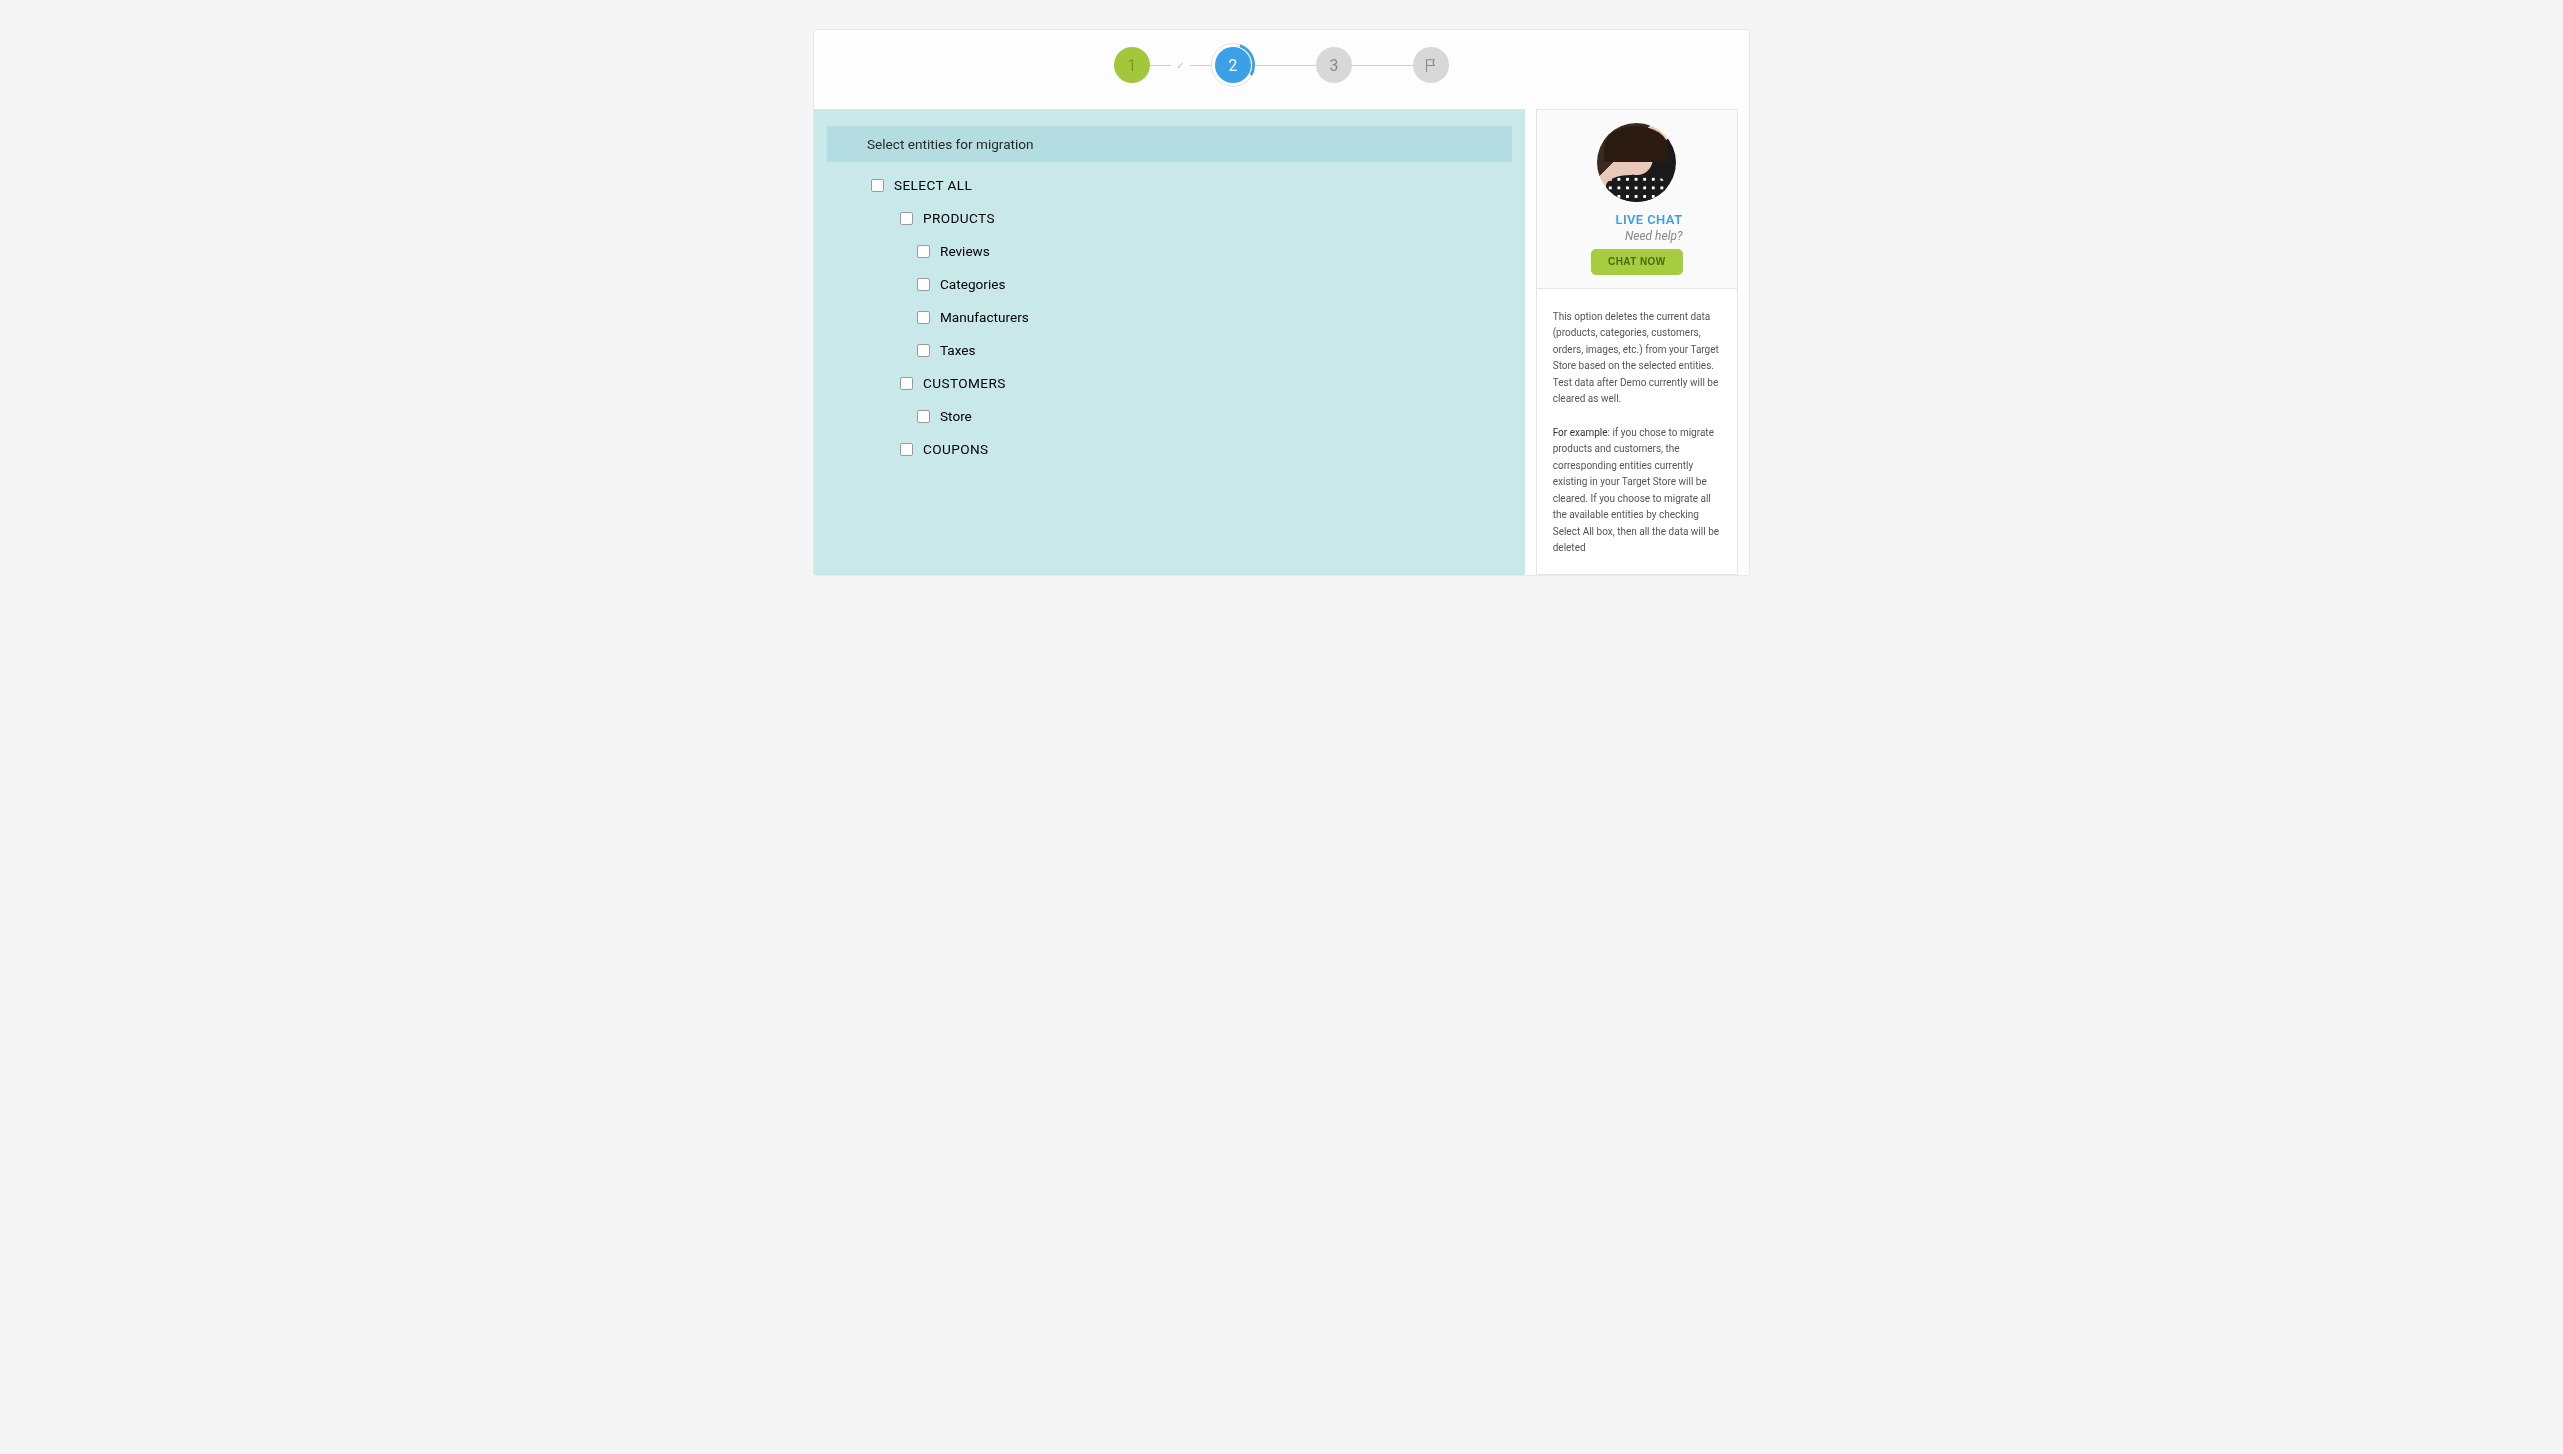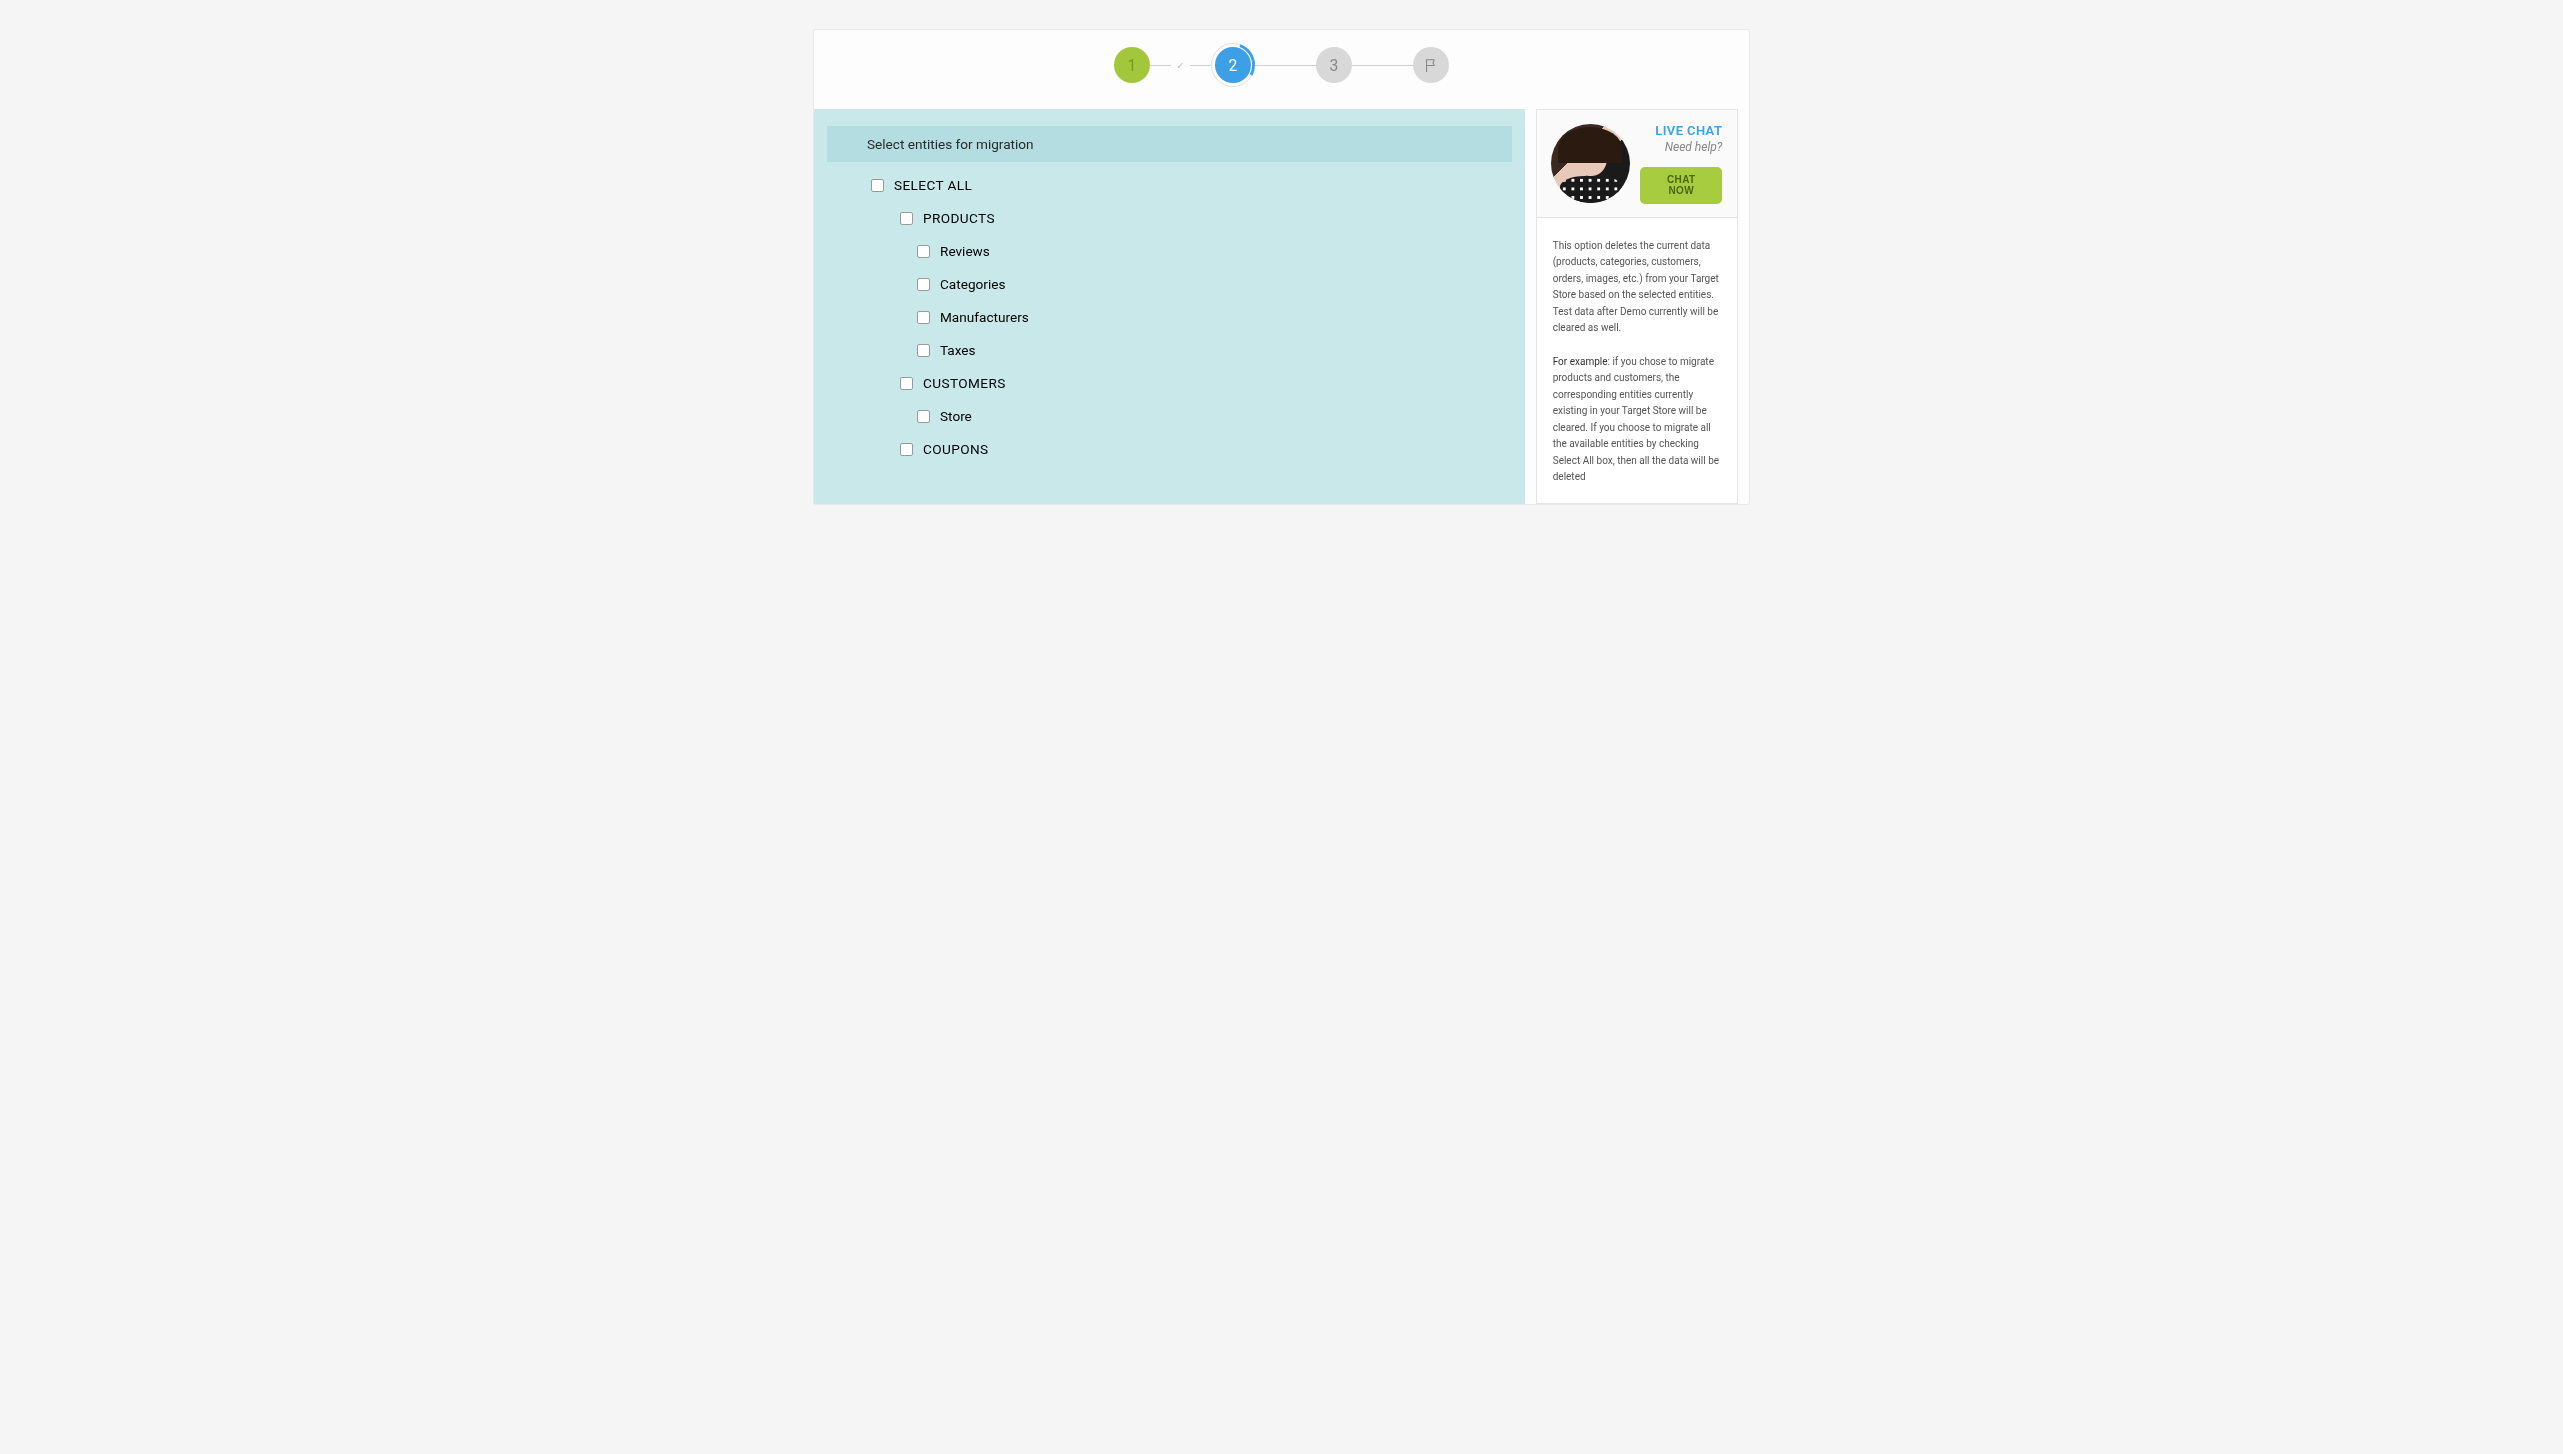--- a/index.html
+++ b/index.html
@@ -156,20 +156,21 @@
       flex-shrink: 0;
       padding-right: 11.4px;
     }
     .chat-card {
       border: 0.7px solid #e5e5e5;
       padding: 13px 14.3px;
       display: flex;
       align-items: center;
       gap: 10px;
       background: #fafafa;
+      flex-direction: column;
     }
     .avatar {
       width: 79px;
       height: 79px;
       border-radius: 50%;
       background: linear-gradient(135deg, #3a2a20 0%, #3a2a20 35%, #e8c8b8 35%, #e8c8b8 55%, #1a1a1a 55%);
       position: relative;
       overflow: hidden;
       flex-shrink: 0;
     }
@@ -214,21 +215,21 @@
     .chat-title {
       color: #3ba0e8;
       font-size: 13px;
       font-weight: 600;
       letter-spacing: 0.4px;
     }
     .chat-sub {
       color: #888;
       font-style: italic;
       font-size: 12px;
-      margin-bottom: 10px;
+      margin-bottom: 3px;
     }
     .chat-button {
       background: #a8cc3f;
       border: none;
       border-radius: 5px;
       padding: 7.2px 17px;
       color: #4a6810;
       font-size: 10px;
       font-weight: 700;
       letter-spacing: 0.4px;

